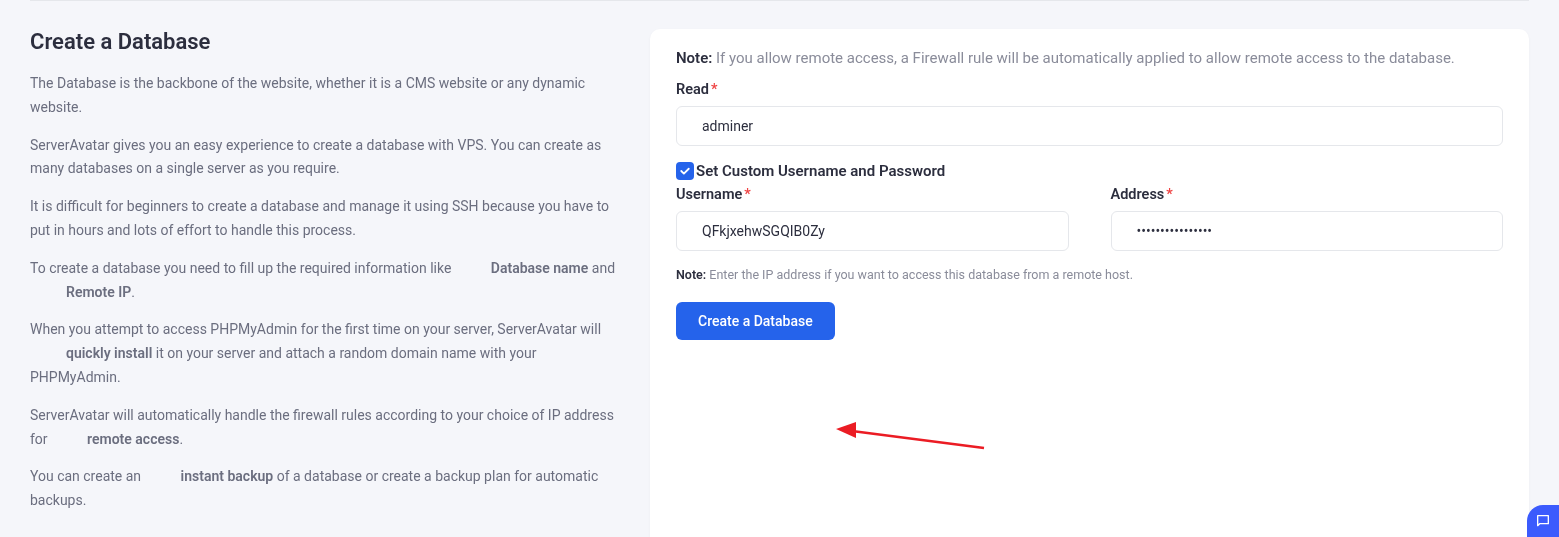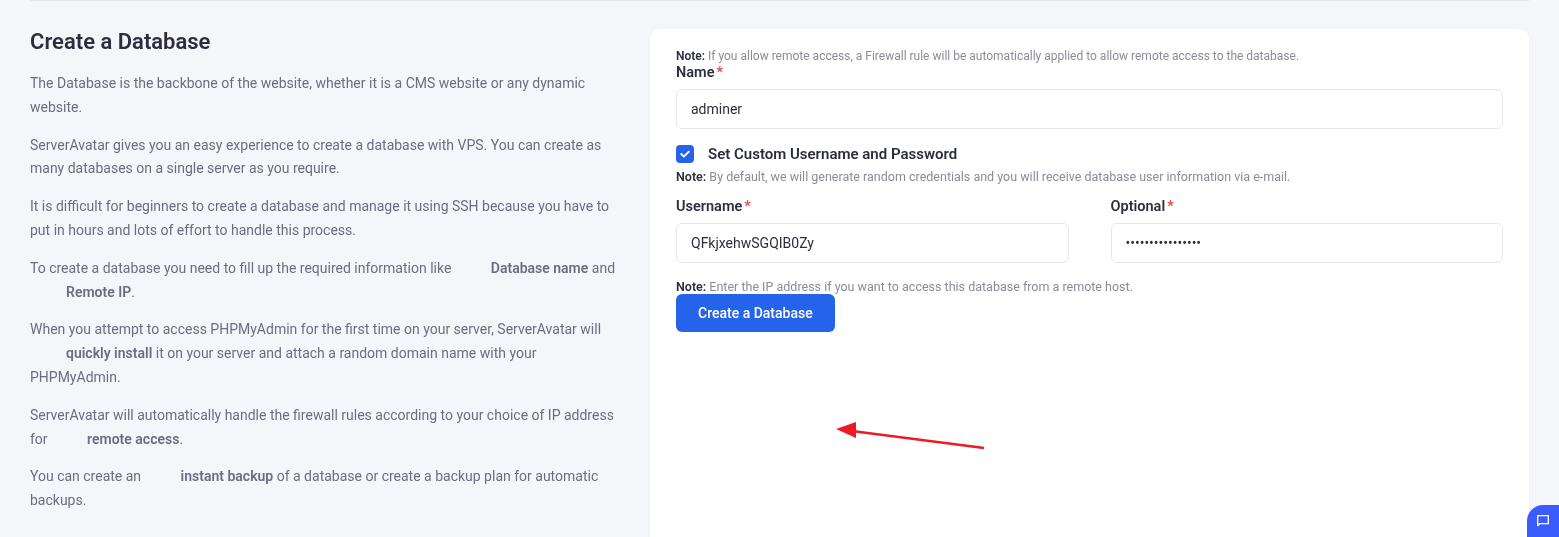--- a/index.html
+++ b/index.html
@@ -50,55 +50,55 @@
       display: inline-block;
     }
     .right-col {
       flex: 1;
       background: #fff;
       border-radius: 10px;
       padding: 20px 26px 26px 26px;
       box-shadow: 0 1px 3px rgba(0,0,0,0.04);
     }
     .note-line {
-      font-size: 12px;
+      font-size: 15px;
       color: #8a8c9a;
-      margin-bottom: 1px;
+      margin-bottom: 14px;
     }
     .note-line strong {
       color: #2c2e3e;
       font-weight: 600;
     }
     .field-label {
       font-size: 14.5px;
       font-weight: 600;
       color: #2c2e3e;
       margin-bottom: 8px;
       display: block;
     }
     .required {
       color: #ef4444;
       margin-left: 2px;
     }
     .text-input {
       width: 100%;
-      padding: 11px 14px;
+      padding: 11px 25px;
       border: 1px solid #e5e7eb;
       border-radius: 6px;
       font-size: 14px;
       color: #2c2e3e;
       font-family: inherit;
       background: #fff;
     }
     .text-input::placeholder { color: #9ca3af; }
     .form-group { margin-bottom: 16px; }
     .checkbox-row {
       display: flex;
       align-items: flex-end;
-      gap: 14px;
+      gap: 2px;
       margin-bottom: 6px;
     }
     .checkbox-box {
       width: 18px;
       height: 18px;
       background: #2563eb;
       border-radius: 4px;
       display: flex;
       align-items: center;
       justify-content: center;
@@ -130,20 +130,21 @@
       padding: 11px 22px;
       font-size: 14px;
       font-weight: 500;
       cursor: pointer;
       font-family: inherit;
     }
     .helper-note {
       font-size: 12.5px;
       color: #8a8c9a;
       margin-top: 8px;
+      margin-bottom: 20px;
     }
     .helper-note strong { color: #2c2e3e; font-weight: 600; }
     .arrow-svg {
       position: absolute;
       left: 834px;
       top: 398px;
       pointer-events: none;
     }
     .chat-badge {
       position: absolute;
@@ -184,47 +185,44 @@
     <a href="#" class="read-more">Read More</a>
   </div>
 
   <div class="right-col">
     <div class="note-line">
       <strong>Note:</strong><span> If you allow remote access, a Firewall rule will be automatically applied to allow remote access to the database.</span>
     </div>
 
     <div class="form-group">
       <label class="field-label">
-        <span>Name</span><span class="required">*</span>
+        <span>Read</span><span class="required">*</span>
       </label>
       <input type="text" class="text-input" value="adminer" style="">
     </div>
 
     <div class="checkbox-row">
       <div class="checkbox-box">
         <svg viewBox="0 0 16 16" fill="none">
             <path d="M3 8l3.5 3.5L13 5" stroke="#fff" stroke-width="2.4" stroke-linecap="round" stroke-linejoin="round"></path>
           </svg>
       </div>
       <span class="checkbox-label">Set Custom Username and Password</span>
-    </div>
-    <div class="small-note">
-      <strong>Note:</strong><span> By default, we will generate random credentials and you will receive database user information via e-mail.</span>
     </div>
 
     <div class="two-col form-group">
       <div>
         <label class="field-label">
           <span>Username</span><span class="required">*</span>
         </label>
         <input type="text" class="text-input" value="QFkjxehwSGQIB0Zy" style="">
       </div>
       <div>
         <label class="field-label">
-          <span>Optional</span><span class="required">*</span>
+          <span>Address</span><span class="required">*</span>
         </label>
         <input type="password" class="text-input" value="randompassword12" style="">
       </div>
     </div>
 
     <div>
       <div class="helper-note">
         <strong>Note:</strong><span> Enter the IP address if you want to access this database from a remote host.</span>
       </div>
     </div>

